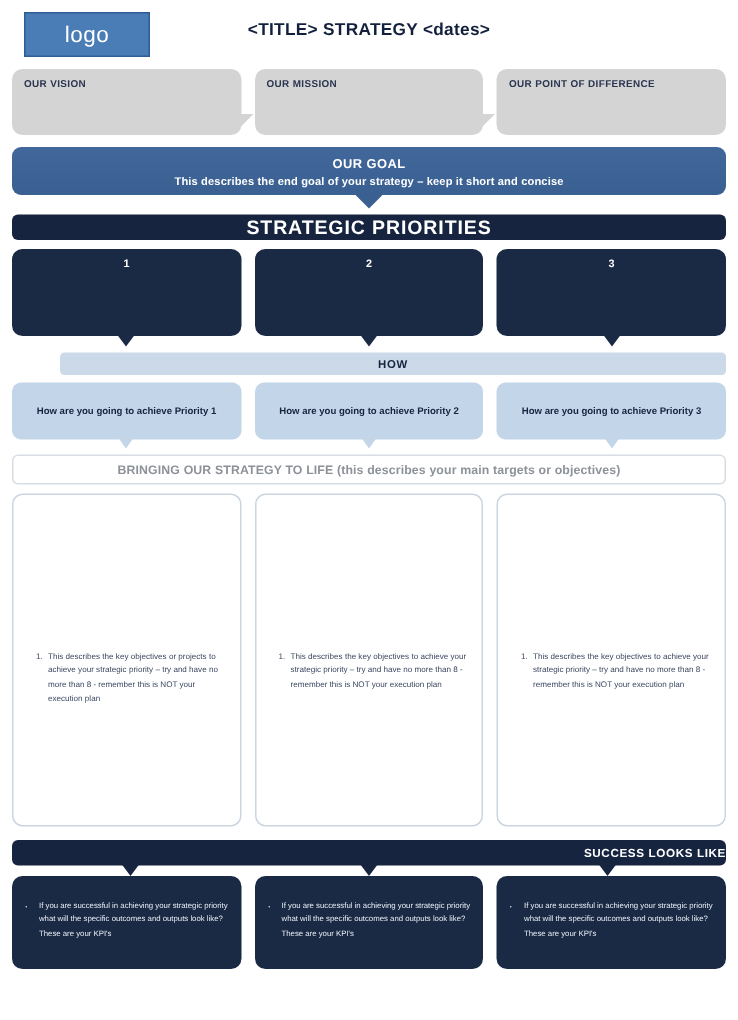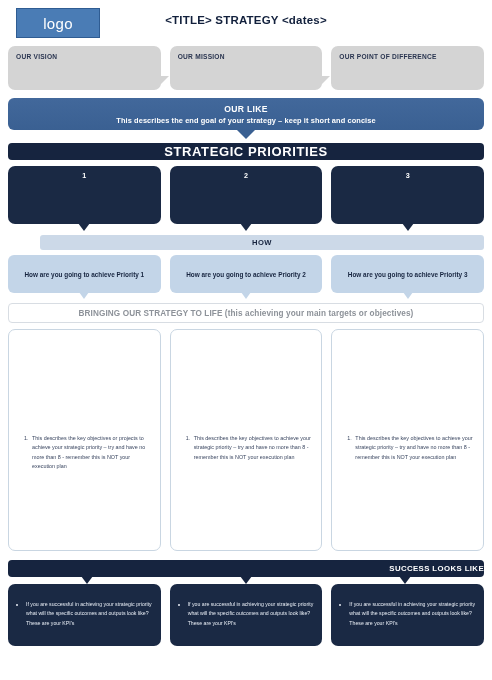--- a/index.html
+++ b/index.html
@@ -354,21 +354,21 @@
     </div>
     <div class="bubble">
       <span>OUR MISSION</span>
     </div>
     <div class="bubble last">
       <span>OUR POINT OF DIFFERENCE</span>
     </div>
   </div>
 
   <div class="goal">
-    <div class="goal-title">OUR LIKE</div>
+    <div class="goal-title">OUR GOAL</div>
     <div class="goal-sub">This describes the end goal of your strategy – keep it short and concise</div>
   </div>
 
   <div class="sp-bar">
     <span>STRATEGIC PRIORITIES</span>
   </div>
 
   <div class="prio-row">
     <div class="prio">
       <span>1</span>
@@ -391,21 +391,21 @@
     </div>
     <div class="how-box">
       <span>How are you going to achieve Priority 2</span>
     </div>
     <div class="how-box">
       <span>How are you going to achieve Priority 3</span>
     </div>
   </div>
 
   <div class="life-bar">
-    <span>BRINGING OUR STRATEGY TO LIFE (this achieving your main targets or objectives)</span>
+    <span>BRINGING OUR STRATEGY TO LIFE (this describes your main targets or objectives)</span>
   </div>
 
   <div class="obj-row">
     <div class="obj-card">
       <ol class="obj-list">
         <li>This describes the key objectives  or projects to achieve your strategic priority – try and have no more than 8 - remember this is NOT your execution plan</li>
       </ol>
     </div>
     <div class="obj-card">
       <ol class="obj-list">

